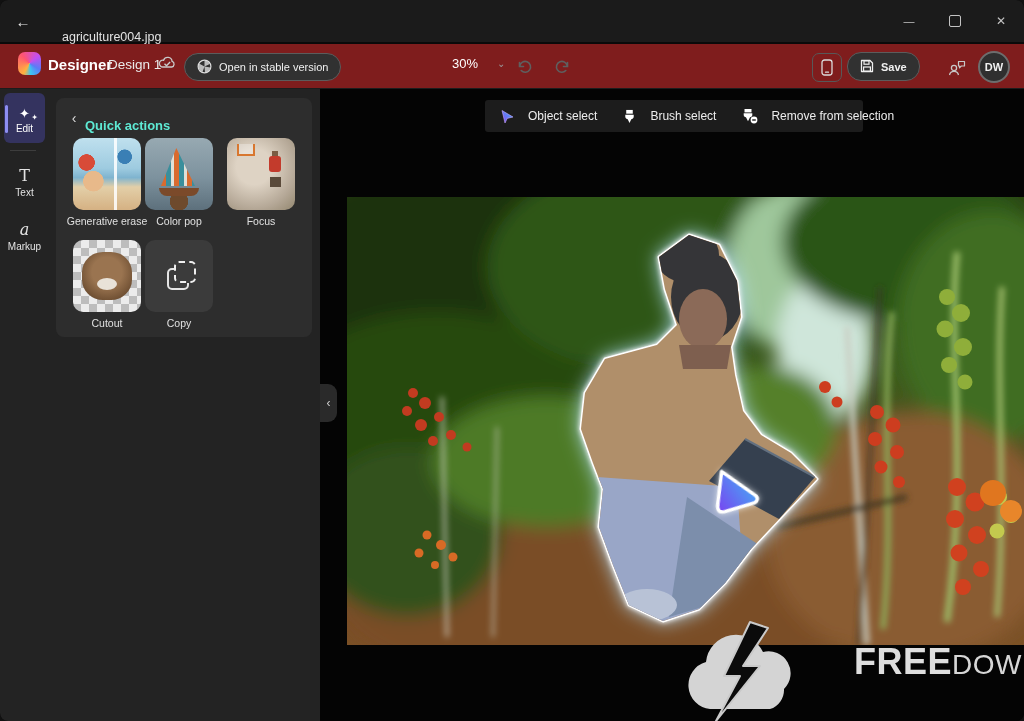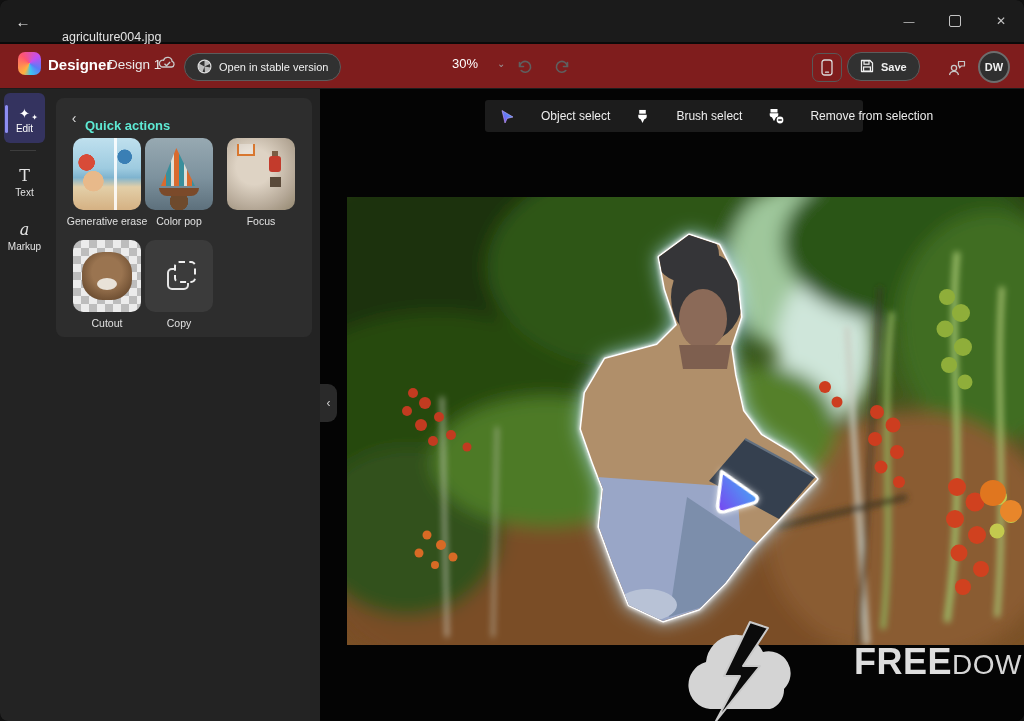--- a/index.html
+++ b/index.html
@@ -83,21 +83,21 @@
   .thumb-copy{background:#3b3b3b;position:relative;}
   .thumb-copy::before{content:"";position:absolute;left:22px;top:28px;width:18px;height:18px;border:2px solid #e4e4e4;border-radius:5px;}
   .thumb-copy::after{content:"";position:absolute;left:29px;top:21px;width:18px;height:18px;border:2px dashed #efefef;border-radius:5px;background:#3b3b3b;}
 
   
   .canvas{position:absolute;left:320px;top:89px;width:704px;height:632px;background:#040404;}
   .collapse-tab{position:absolute;left:0;top:295px;width:17px;height:38px;background:#2a2a2a;border-radius:0 9px 9px 0;
       display:flex;align-items:center;justify-content:center;font-size:12px;color:#cfcfcf;cursor:pointer;}
   .sel-toolbar{position:absolute;left:165px;top:11px;width:378px;height:32px;background:#1c1c1c;border-radius:3px;
       display:flex;align-items:center;padding-left:15px;box-sizing:border-box;}
-  .sel-item{display:flex;align-items:center;gap:26px;margin-right:25px;font-size:12px;color:#ededed;cursor:pointer;white-space:nowrap;}
+  .sel-item{display:flex;align-items:center;gap:13px;margin-right:25px;font-size:12px;color:#ededed;cursor:pointer;white-space:nowrap;}
 
   .photo{position:absolute;left:27px;top:108px;width:677px;height:448px;overflow:hidden;cursor:crosshair;}
 
   
   .wm-cloud{position:absolute;left:360px;top:525px;width:130px;height:107px;pointer-events:none;}
   .wm-text{position:absolute;left:494px;top:552px;display:flex;align-items:baseline;color:#dedede;letter-spacing:.5px;pointer-events:none;}
   .wm-free{font-size:36px;font-weight:bold;margin-left:40px;}
   .wm-dl{font-size:28px;font-weight:normal;color:#d6d6d6;}
 </style>
 </head>

